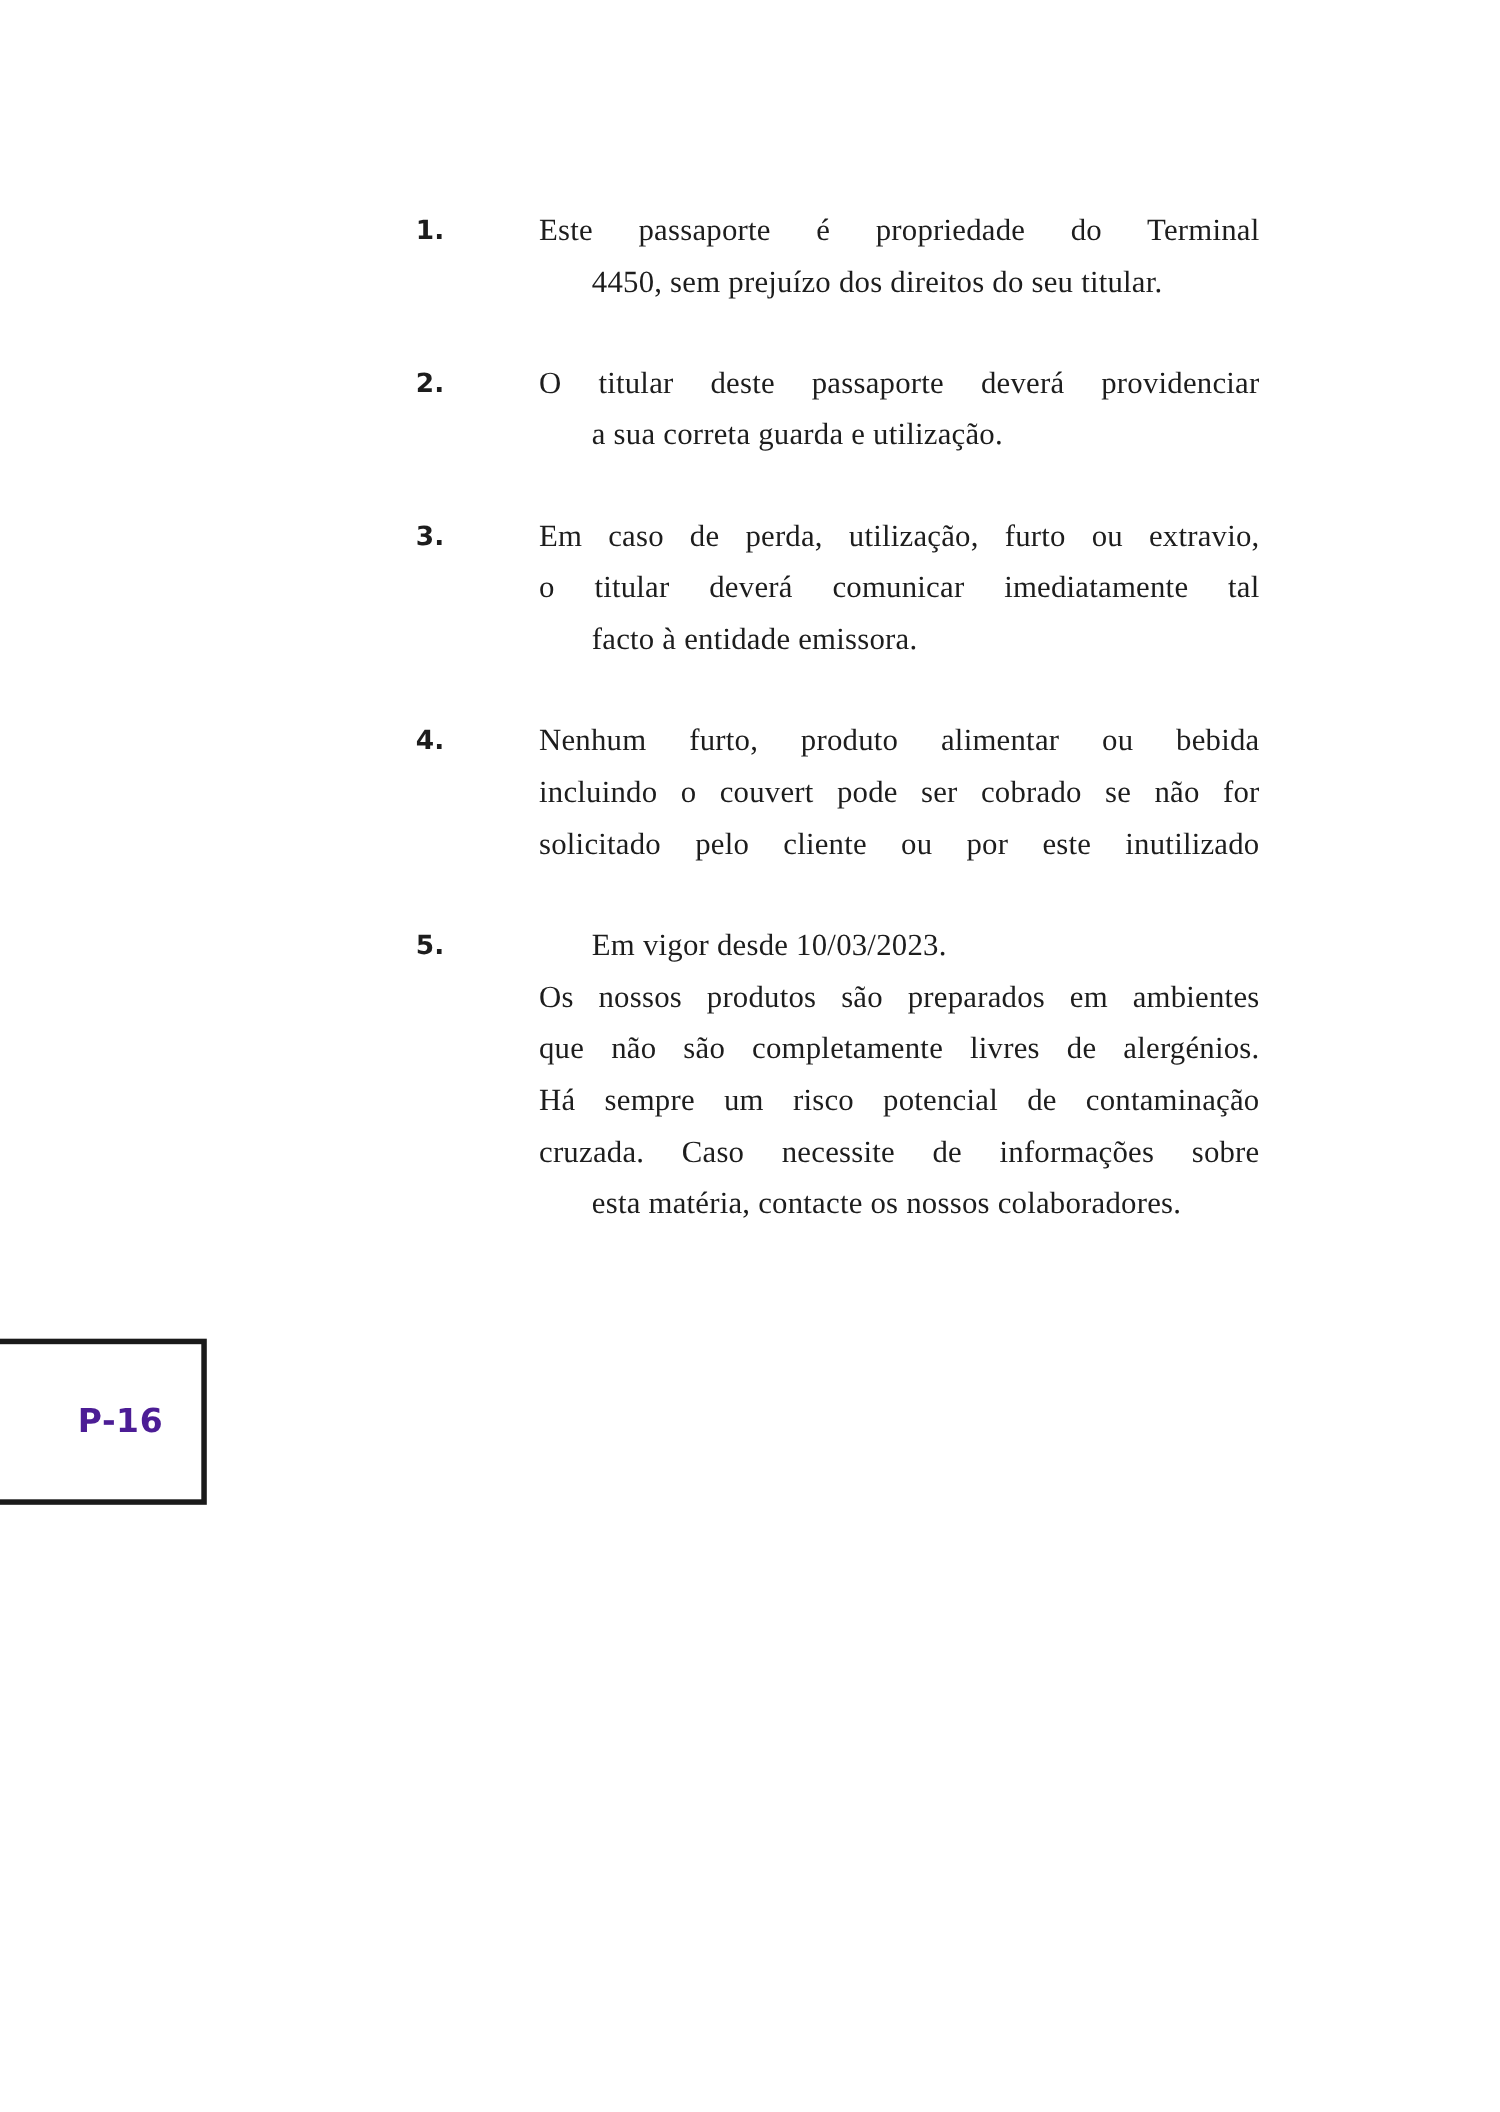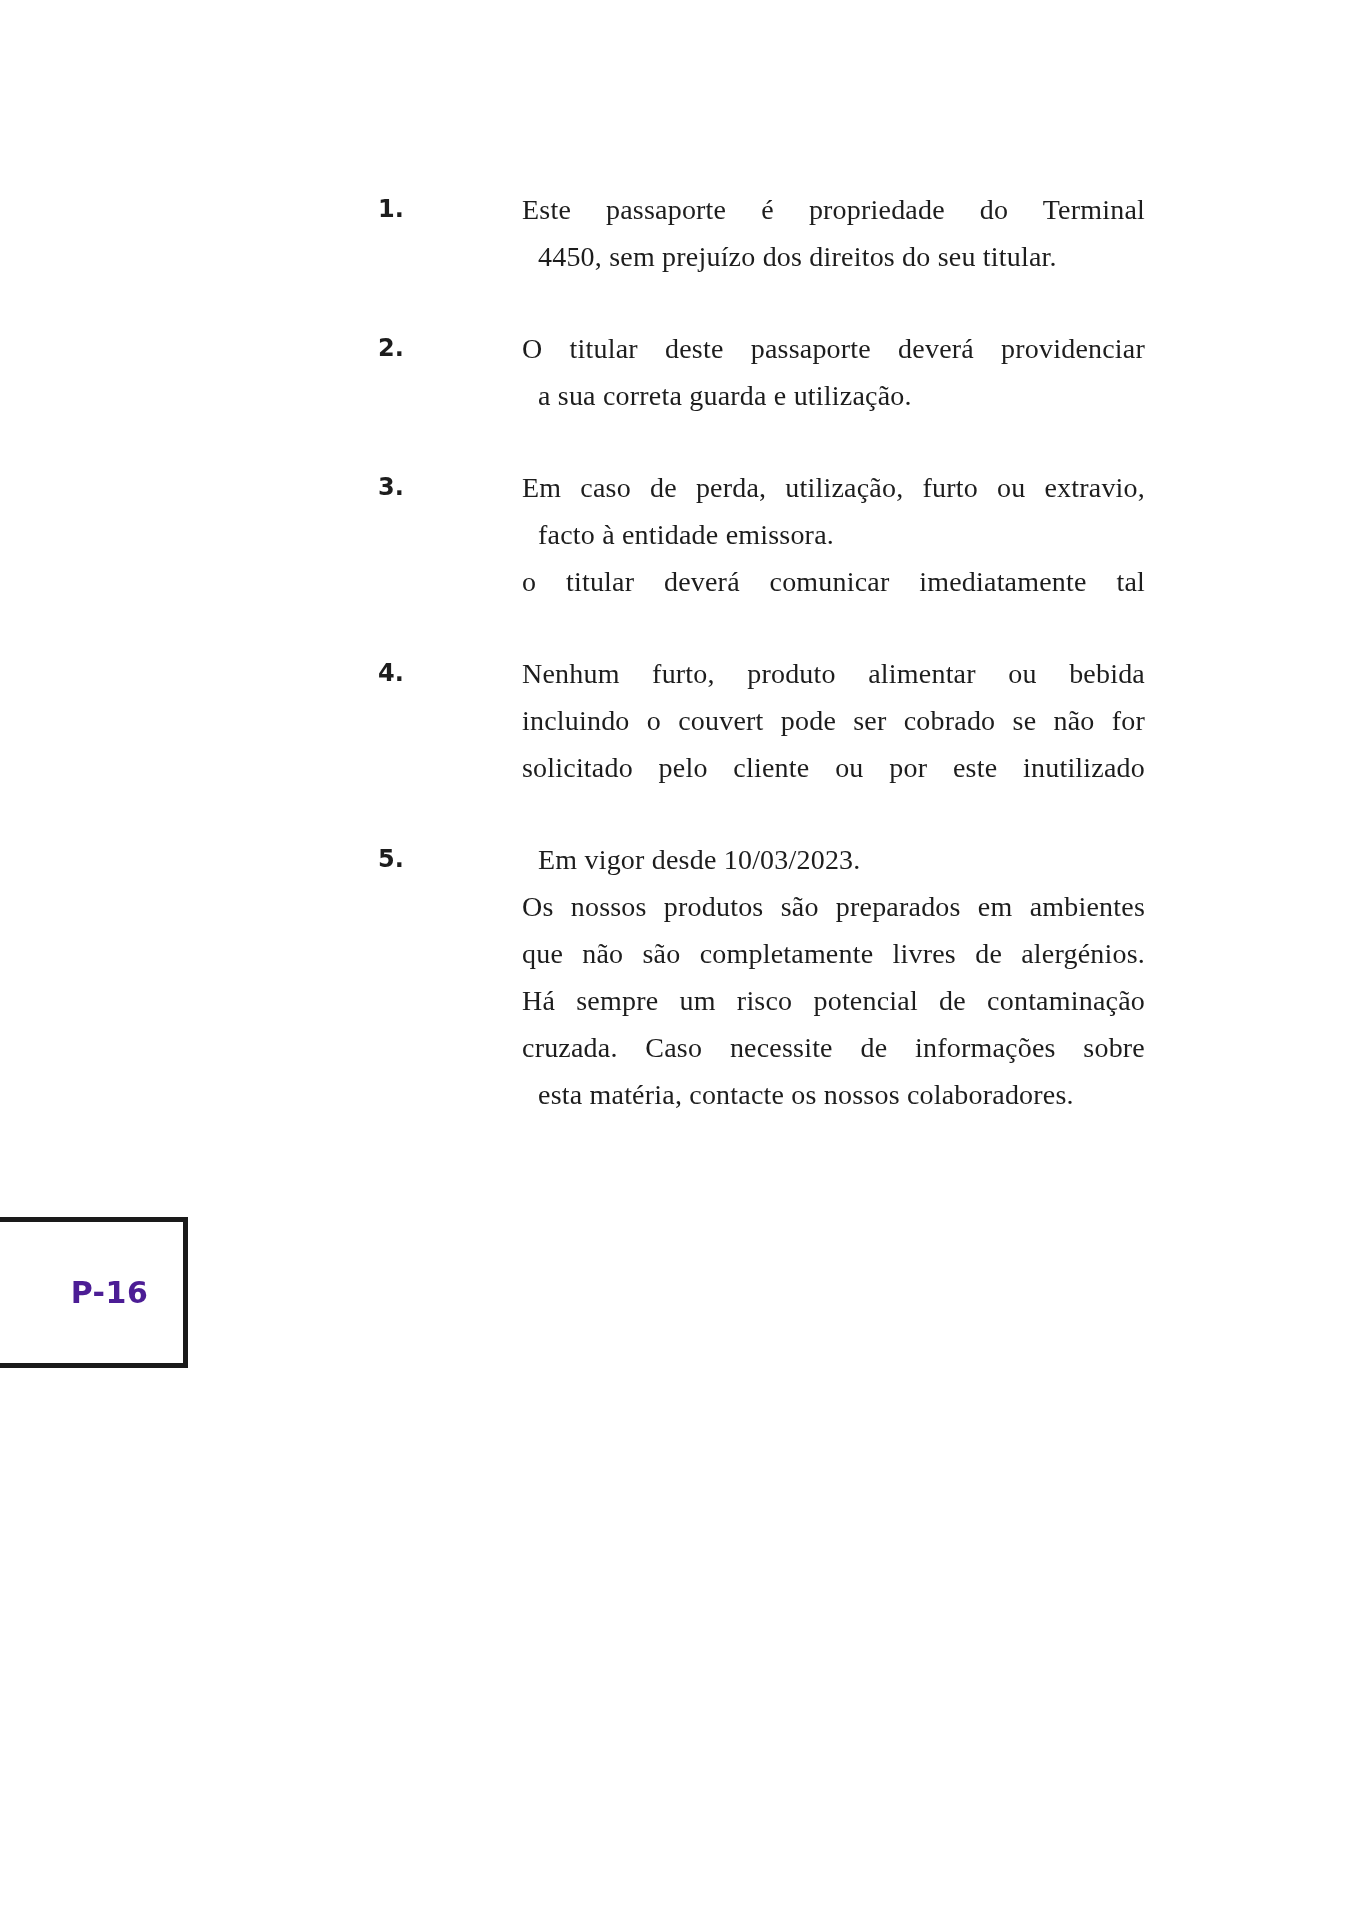--- a/index.html
+++ b/index.html
@@ -38,21 +38,20 @@
     flex: 0 0 655px;
   }
   .line {
     font-size: 28px;
     line-height: 47px;
     letter-spacing: 0.2px;
   }
   .jl {
     text-align: justify;
     text-align-last: justify;
-    margin-left: 32px;
   }
   .ll {
     text-align: left;
     margin-left: 48px;
   }
   .page-box {
     position: absolute;
     left: -7px;
     top: 1217px;
     width: 195px;
@@ -91,22 +90,22 @@
     <div class="lines">
       <div class="line jl">O titular deste passaporte deverá providenciar</div>
       <div class="line ll">a sua correta guarda e utilização.</div>
     </div>
   </div>
 
   <div class="item">
     <div class="num">3.</div>
     <div class="lines">
       <div class="line jl">Em caso de perda, utilização, furto ou extravio,</div>
+      <div class="line jl">o titular deverá comunicar imediatamente tal</div>
       <div class="line ll">facto à entidade emissora.</div>
-      <div class="line jl">o titular deverá comunicar imediatamente tal</div>
     </div>
   </div>
 
   <div class="item">
     <div class="num">4.</div>
     <div class="lines">
       <div class="line jl">Nenhum furto, produto alimentar ou bebida</div>
       <div class="line jl">incluindo o couvert pode ser cobrado se não for</div>
       <div class="line jl">solicitado pelo cliente ou por este inutilizado</div>
     </div>

